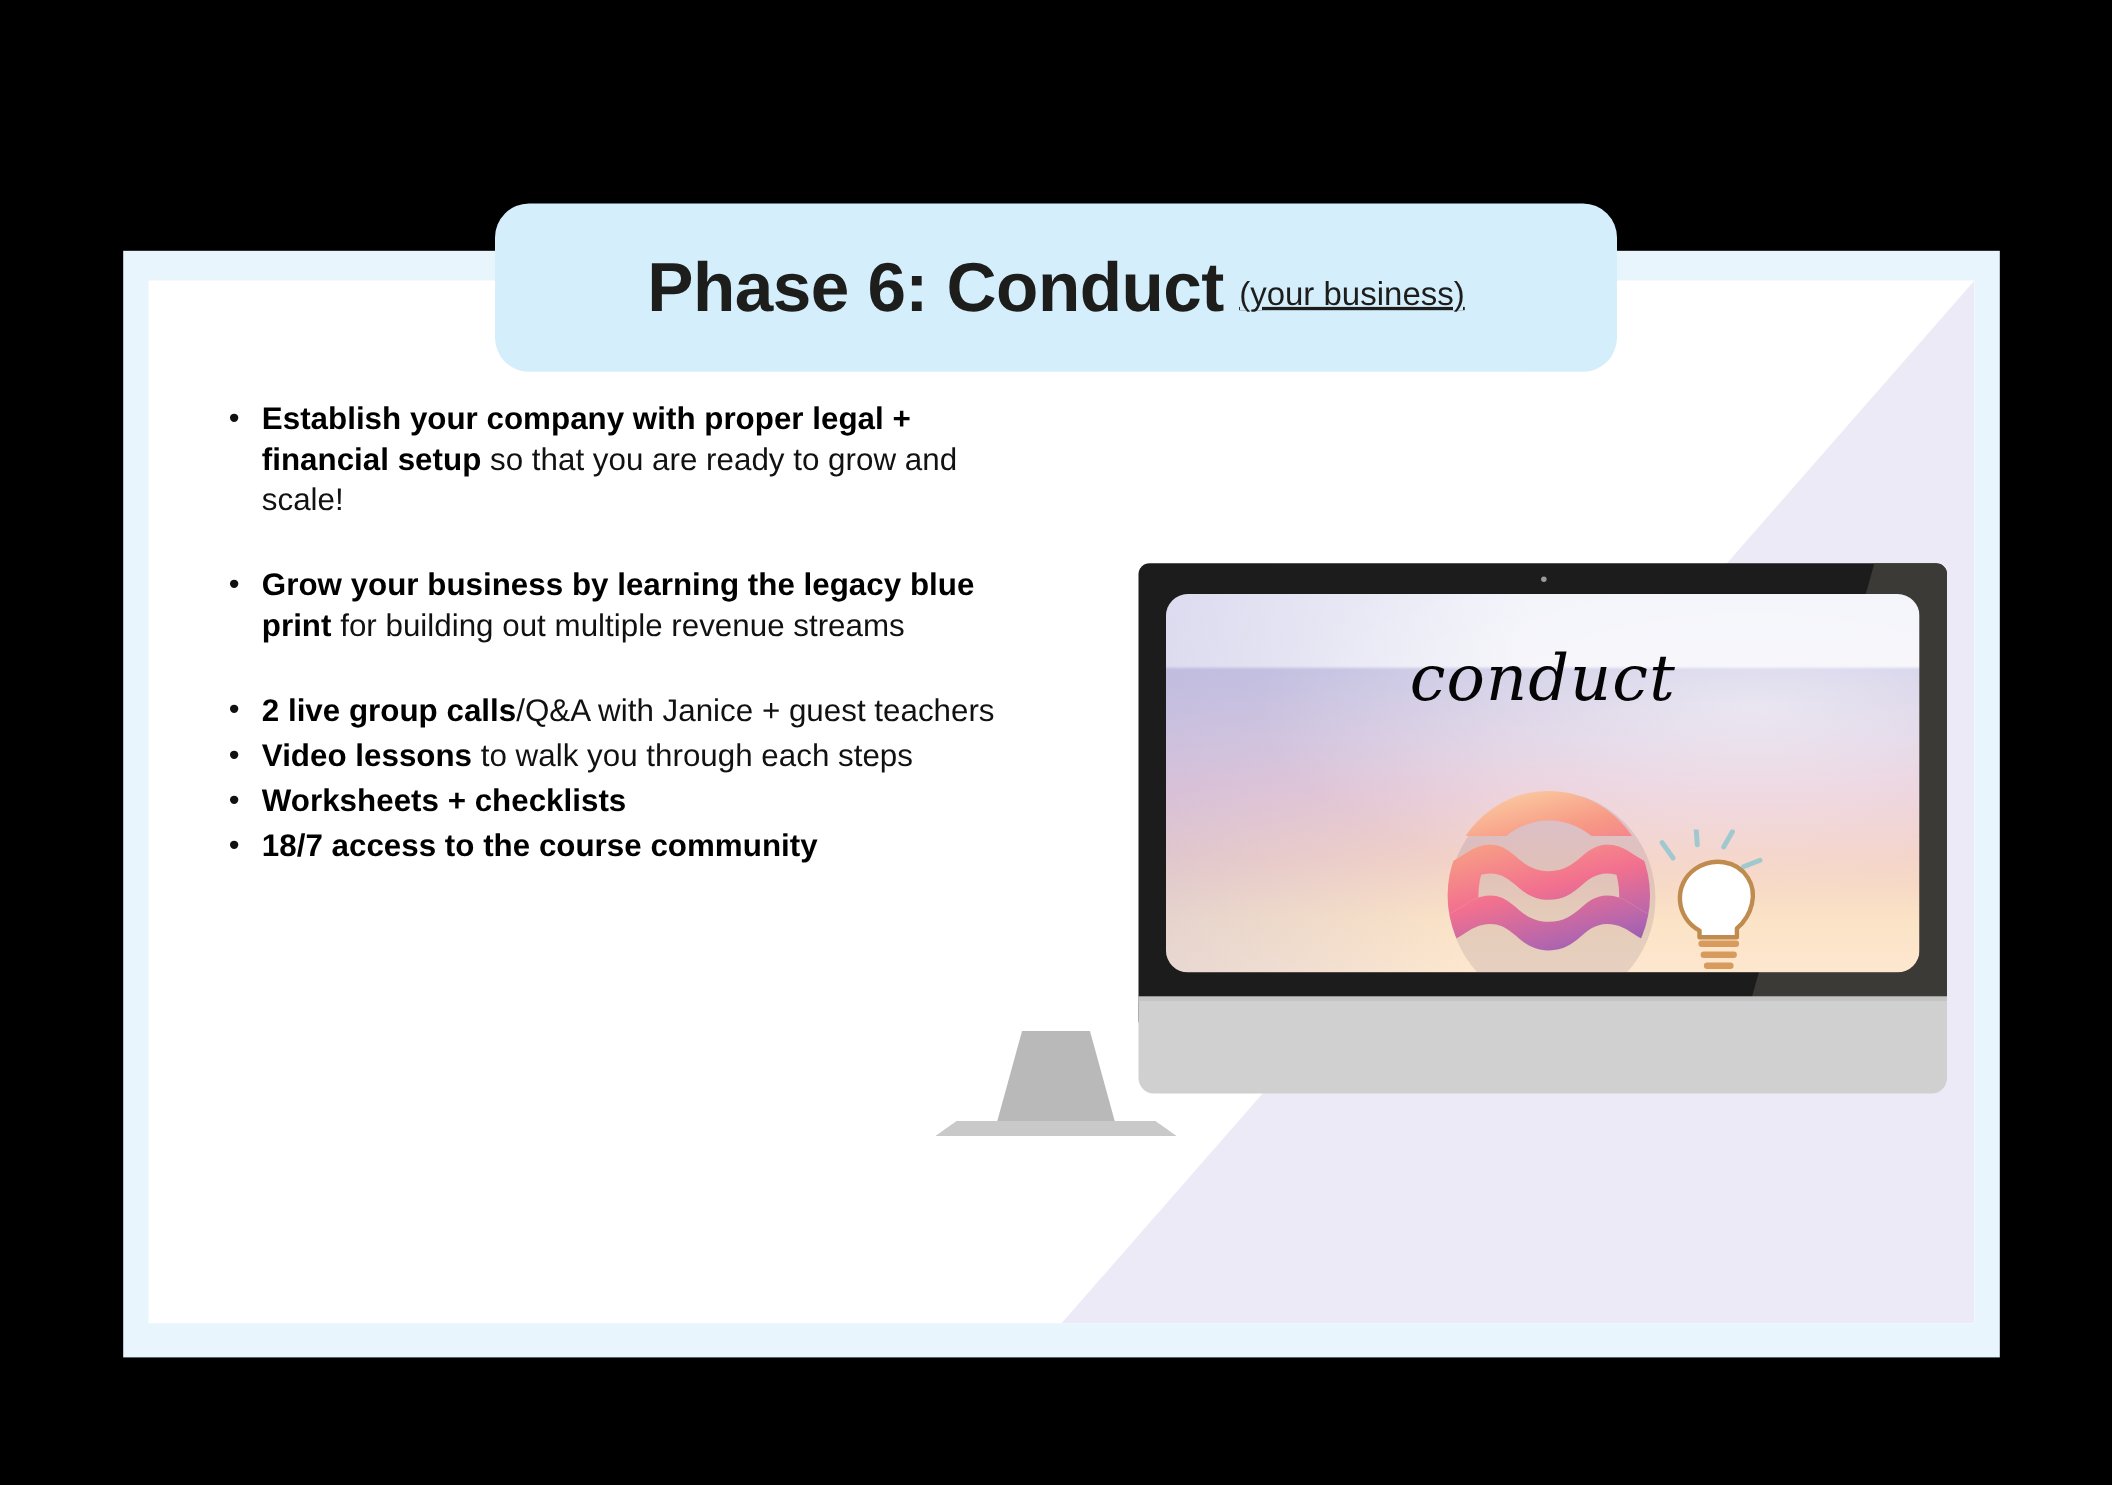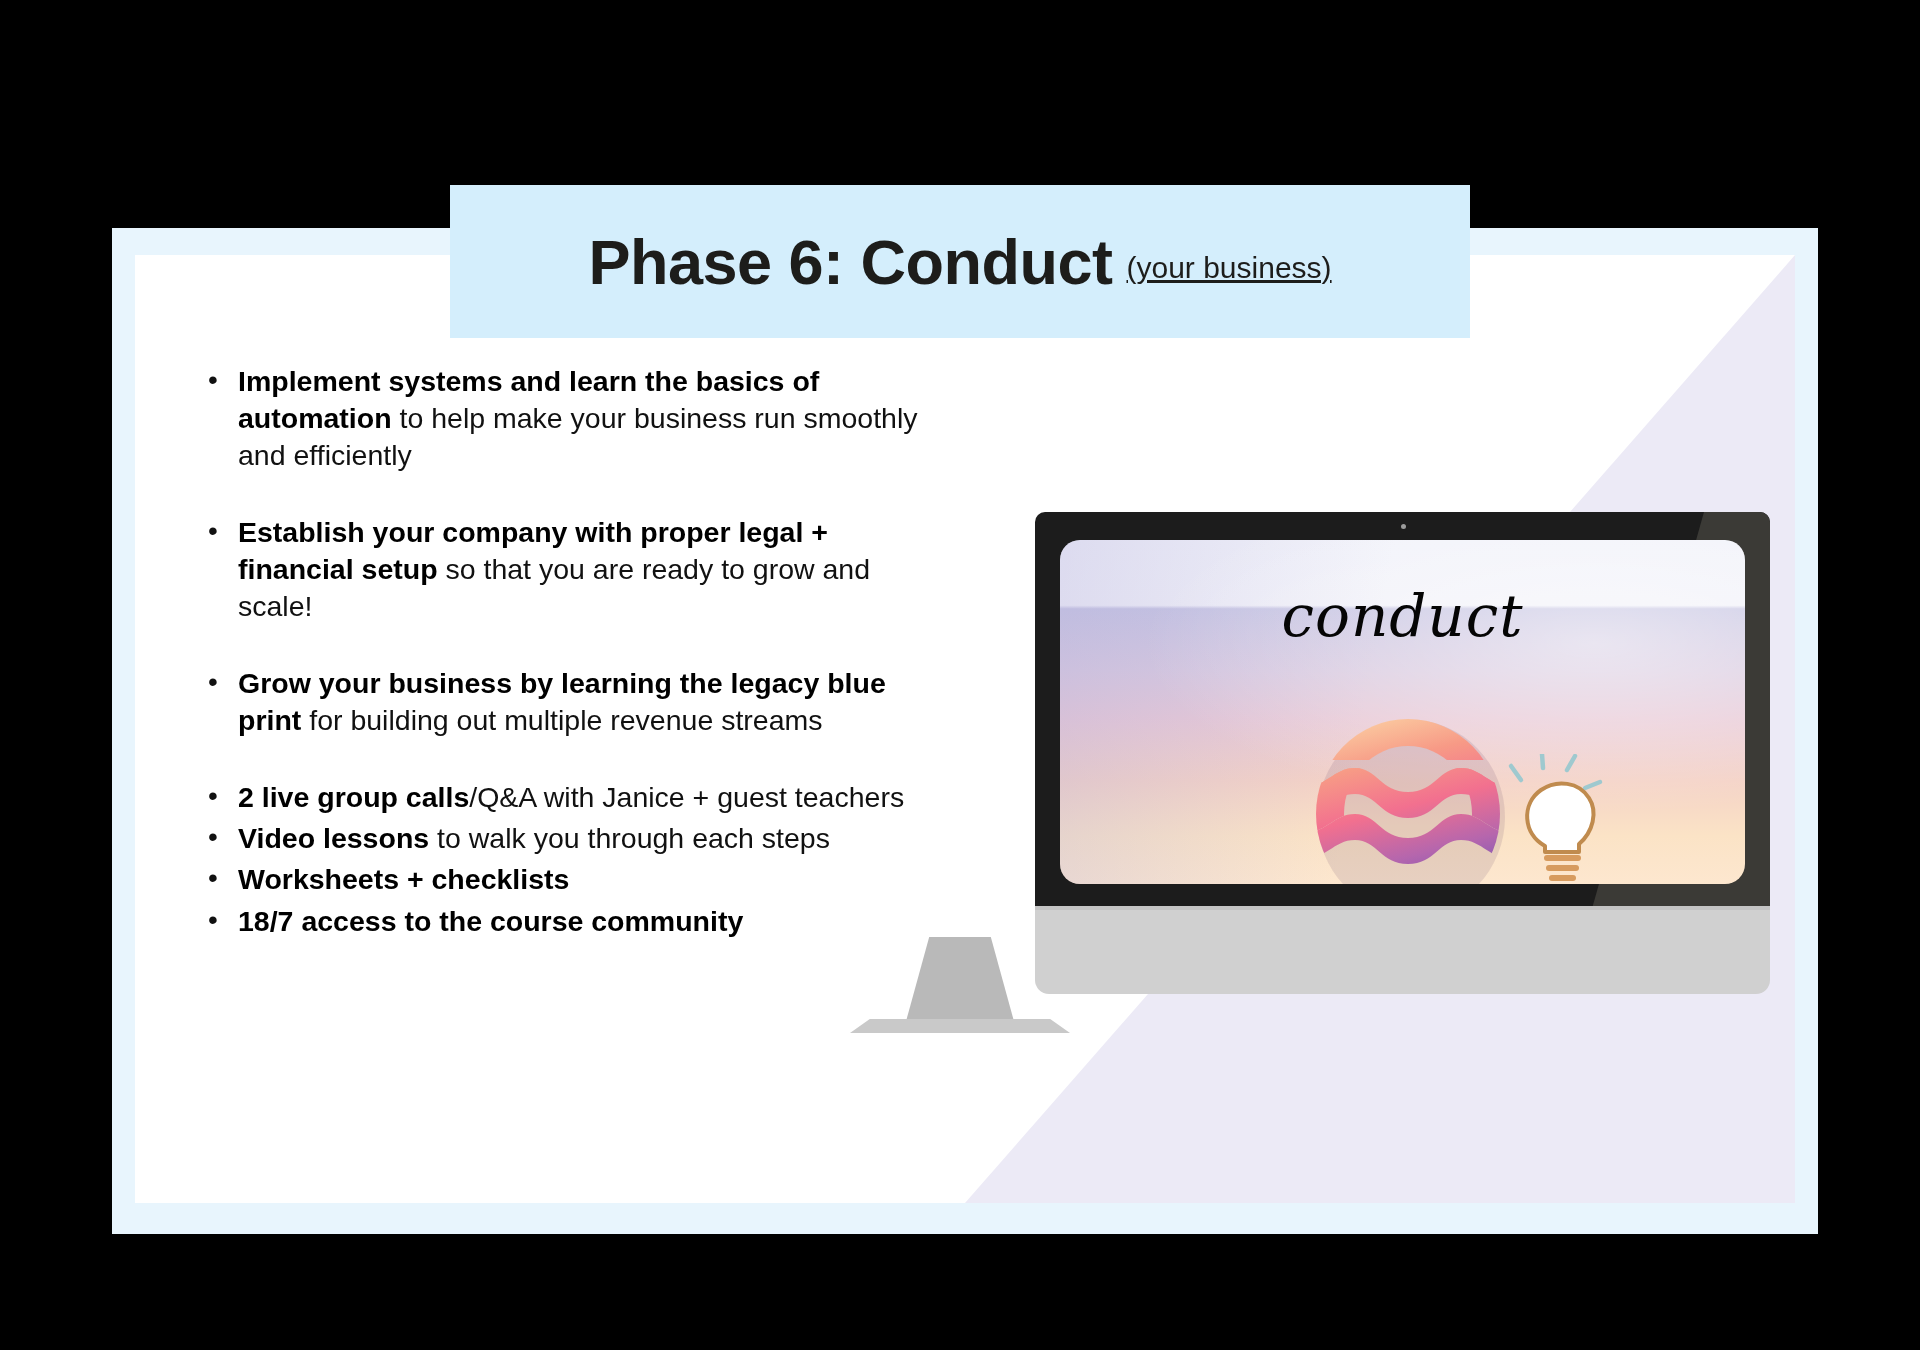--- a/index.html
+++ b/index.html
@@ -17,21 +17,21 @@
         background:#ffffff;overflow:hidden;}
 
   
   #lavender-wedge{position:absolute;right:0;top:0;width:830px;height:948px;
         background:#eceaf6;
         clip-path:polygon(100% 0,100% 100%,0 100%, 100% 0);}
 
   
   #title-banner{position:absolute;left:450px;top:185px;width:1020px;height:153px;
         background:#d4eefc;display:flex;align-items:center;
-        justify-content:center;gap:14px;z-index:30;}
+        justify-content:center;gap:14px;z-index:30;border-radius:31px;}
   #title-main{font-size:63px;font-weight:700;color:#1d1d1b;letter-spacing:-0.5px;
         white-space:nowrap;}
   #title-sub{font-size:30px;font-weight:400;color:#1d1d1b;white-space:nowrap;
         position:relative;top:6px;text-decoration:underline;}
 
   
   #bullets{position:absolute;left:200px;top:363px;width:720px;z-index:20;}
   .grp{margin-bottom:40px;}
   .grp.tight{margin-bottom:0;}
   ul.blist{list-style:none;margin:0;padding:0;}
@@ -94,25 +94,20 @@
     <div id="lavender-wedge"></div>
   </div>
 
   <div id="title-banner">
     <span id="title-main">Phase 6: Conduct</span>
     <span id="title-sub">(your business)</span>
   </div>
 
   <div id="bullets">
 
-    <div class="grp">
-      <ul class="blist">
-        <li><b>Implement systems and learn the basics of automation</b><span> to help make your business run smoothly and efficiently</span></li>
-      </ul>
-    </div>
 
     <div class="grp">
       <ul class="blist">
         <li><b>Establish your company with proper legal + financial setup</b><span> so that you are ready to grow and scale!</span></li>
       </ul>
     </div>
 
     <div class="grp">
       <ul class="blist">
         <li><b>Grow your business by learning the legacy blue print</b><span> for building out multiple revenue streams</span></li>

